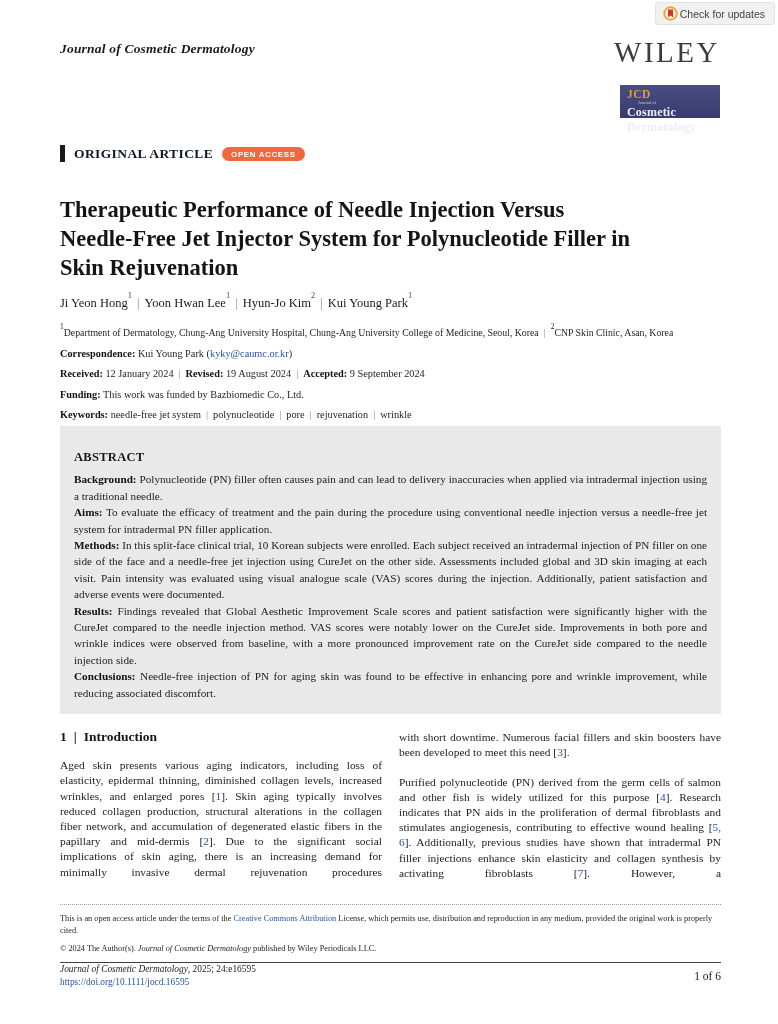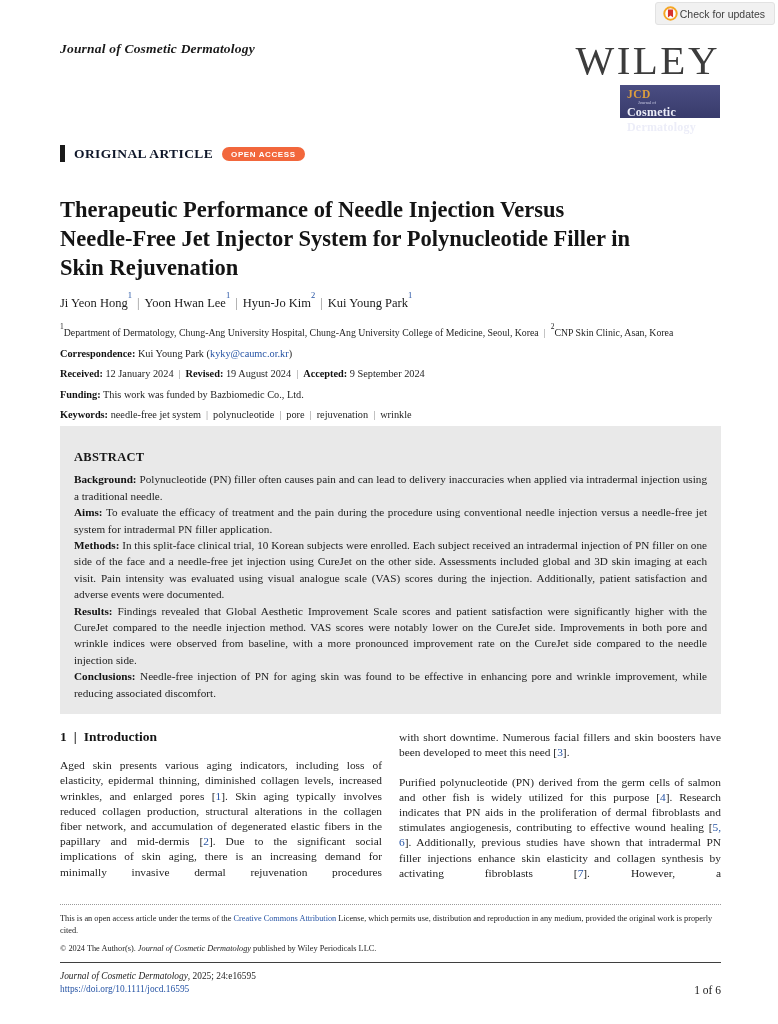--- a/index.html
+++ b/index.html
@@ -22,21 +22,21 @@
     font-family: "Liberation Sans", "DejaVu Sans", sans-serif;
     font-size: 10.5px; color: #3f3f3f; cursor: pointer;
   }
   .journal-name {
     padding-top: 41px;
     font-size: 13.5px; font-weight: bold; font-style: italic;
     letter-spacing: 0.2px; color: #1a1a1a;
   }
   .wiley {
     position: absolute; top: 36px; right: 58px;
-    font-size: 41px; letter-spacing: 2.5px; color: #3c3c3c;
+    font-size: 29px; letter-spacing: 2.5px; color: #3c3c3c;
     font-family: "Liberation Serif", serif; font-weight: 400;
   }
   .jcd-cover {
     position: absolute; top: 85px; right: 58px;
     width: 100px; height: 33px;
     background: linear-gradient(#4a4d82, #383b6b);
     padding: 3px 7px; cursor: default;
   }
   .jcd-acronym { color: #dd9e3e; font-size: 11.5px; font-weight: bold; line-height: 1.05; letter-spacing: 0.5px; }
   .jcd-sub1 { color: #c9cbe4; font-size: 4.5px; padding-left: 11px; line-height: 1.2; }
@@ -76,21 +76,21 @@
   .col p { font-size: 11.4px; line-height: 15.2px; text-align: justify; }
   .col p.cut { text-align-last: justify; }
   .p-first { margin-top: 13px; }
   .p-top { margin-top: 1px; }
   .p-next { margin-top: 14px; }
   
   .footnote { margin-top: 23px; border-top: 1px dotted #9a9a9a; padding-top: 8px; }
   .fn-text { font-size: 8.3px; line-height: 12px; color: #1c1c1c; }
   .fn-copy { margin-top: 7px; font-size: 8.3px; color: #1c1c1c; }
   .bottom-rule { margin-top: 9px; border-top: 1.2px solid #3f3f3f; }
-  .pagefoot { margin-top: 7px; display: flex; justify-content: space-between; align-items: flex-end; }
+  .pagefoot { display: flex; justify-content: space-between; align-items: center; }
   .pf-left { font-size: 9.4px; line-height: 13px; }
   .pf-page { font-size: 11.5px; color: #161616; }
   .it { font-style: italic; }
 </style>
 </head>
 <body>
 
 <div class="page">
 
   <div class="check-badge">

